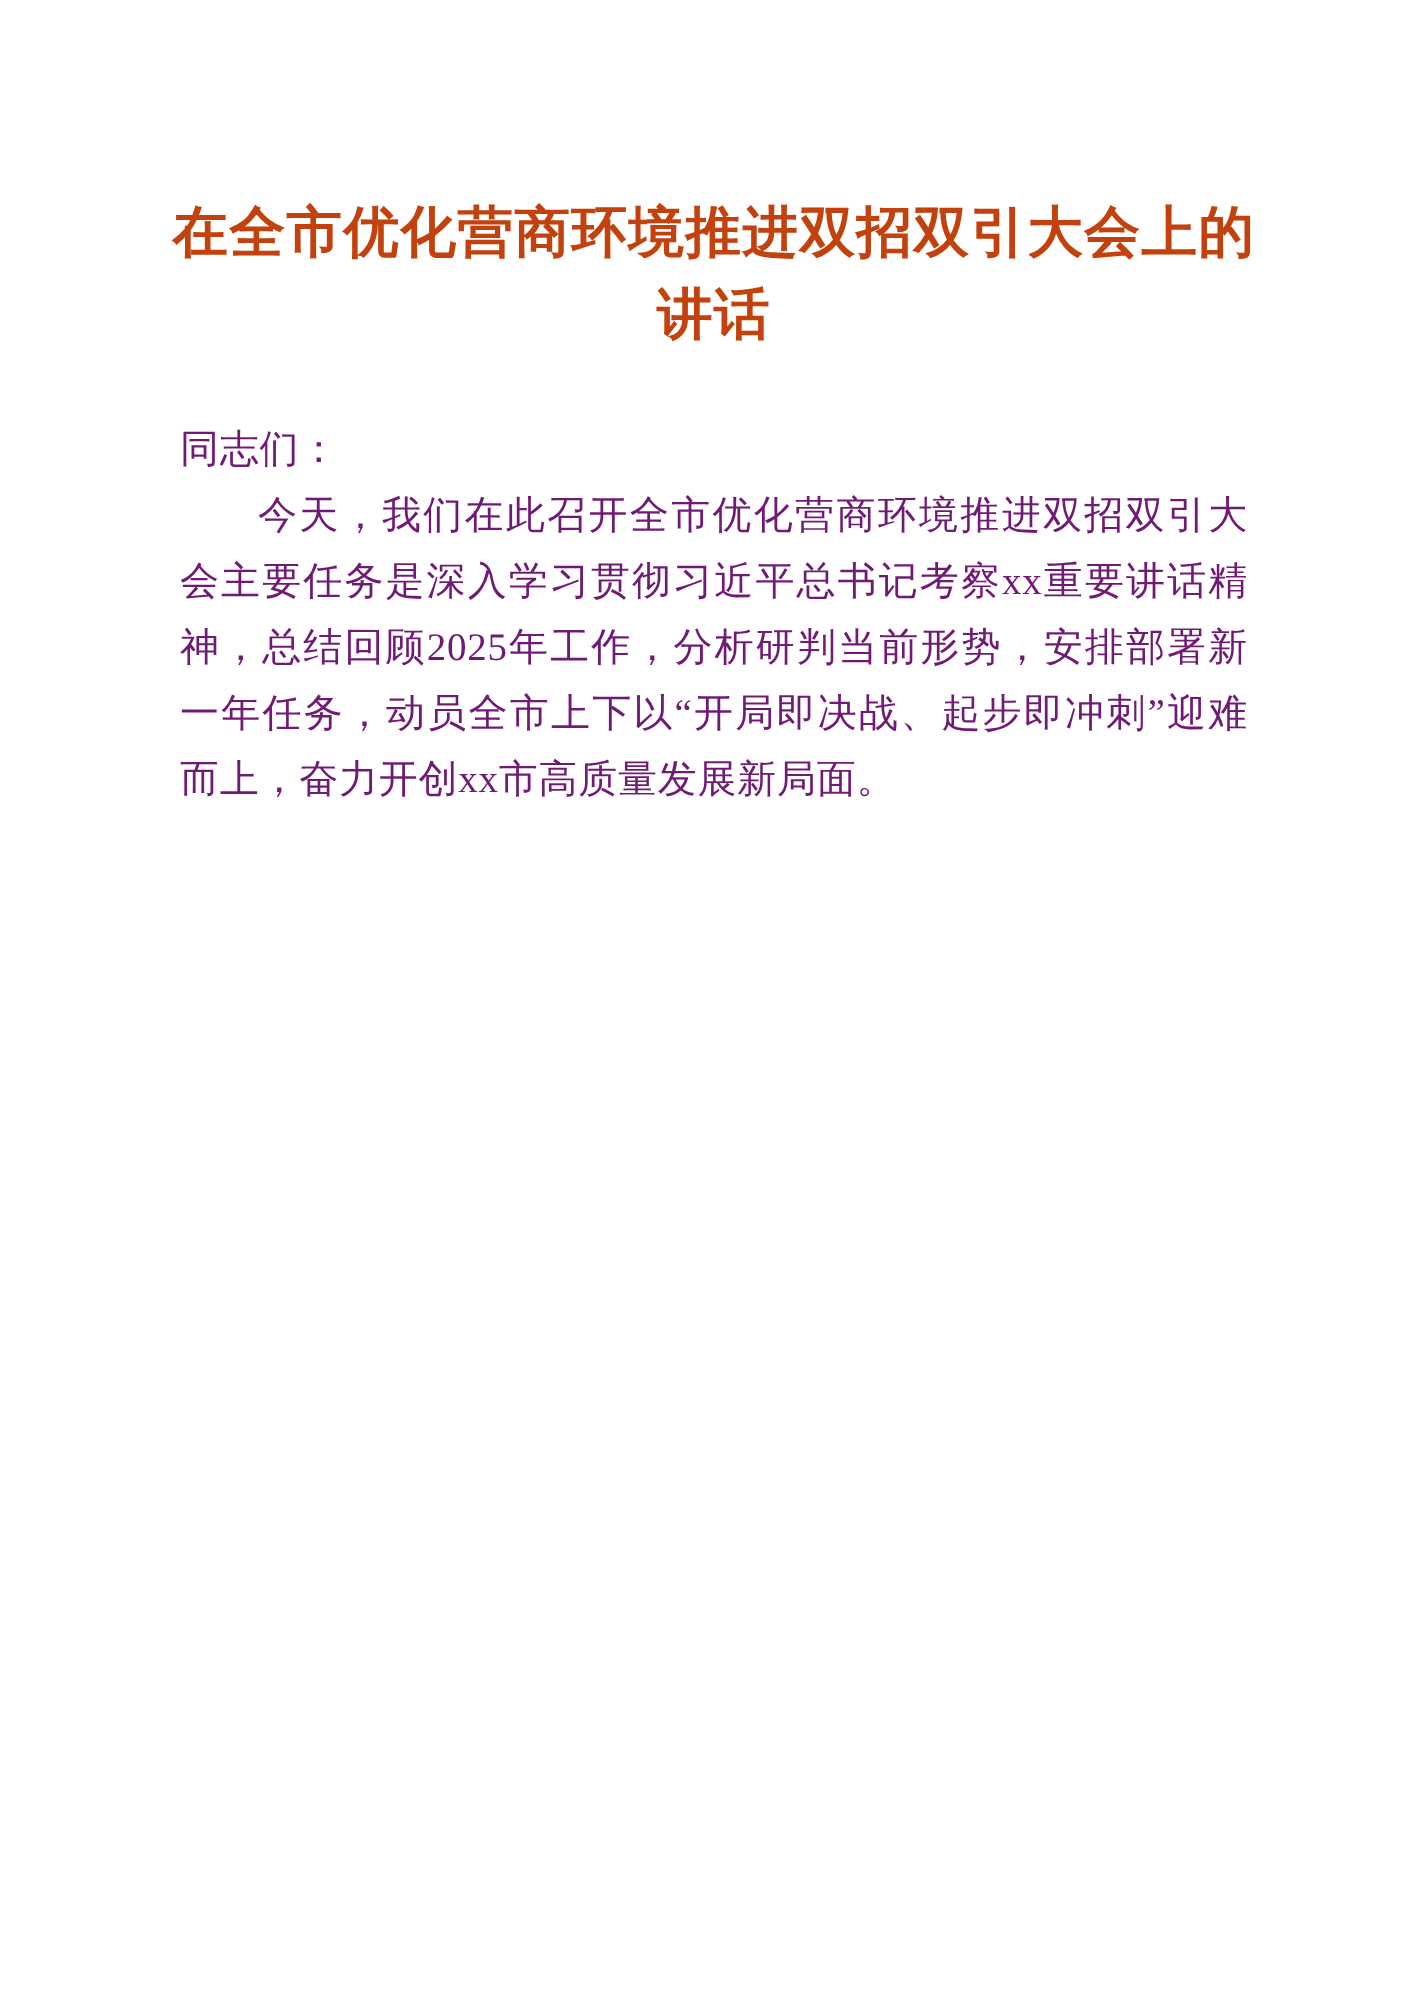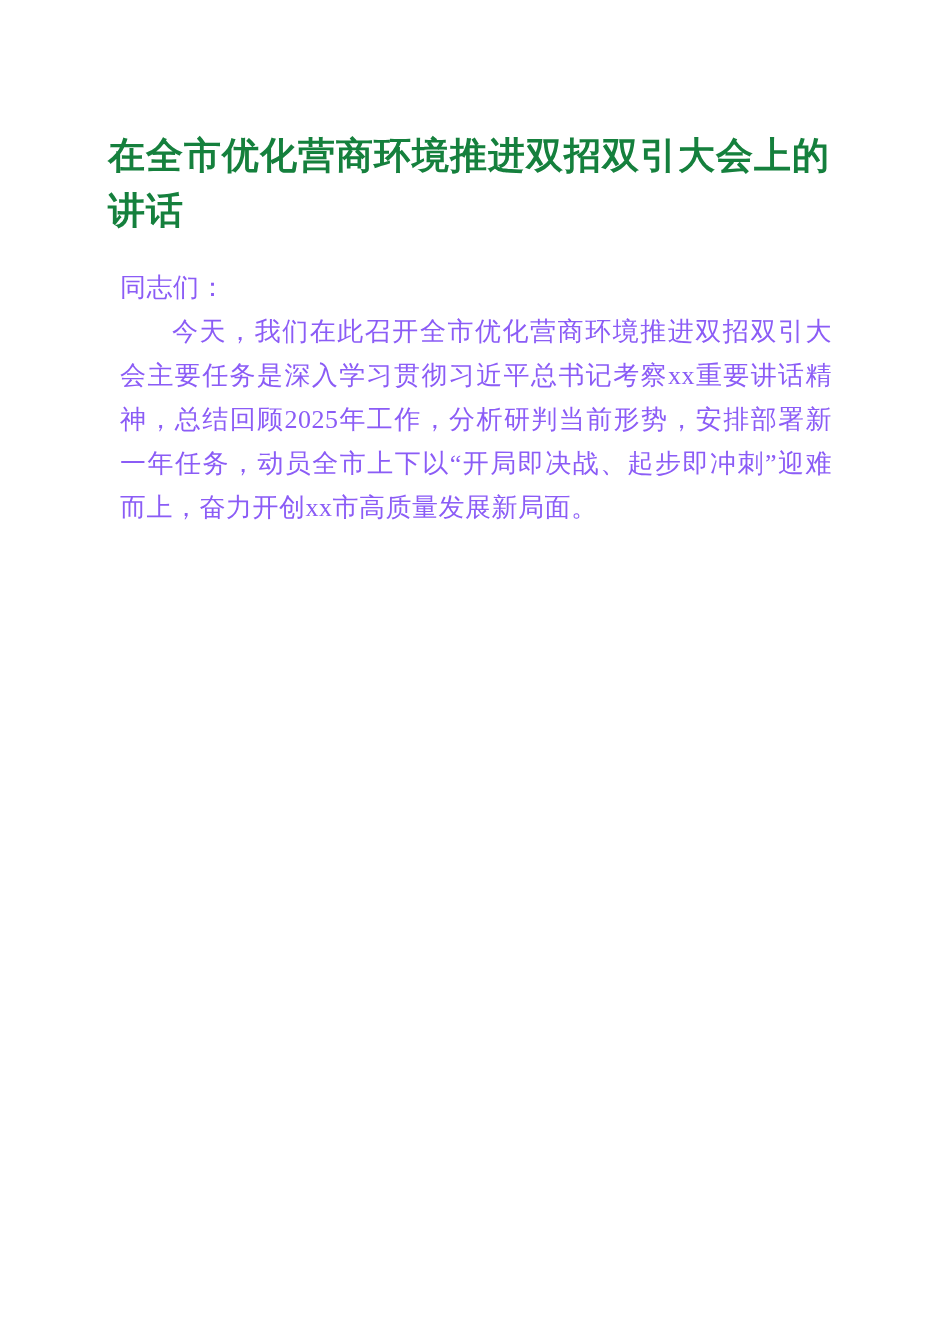--- a/index.html
+++ b/index.html
@@ -17,32 +17,33 @@
     padding: 128px 118px 0 120px;
     overflow: hidden;
     color: #000000;
   }
   .doc-title {
     font-family: "Liberation Serif", "DejaVu Serif", serif;
     font-weight: bold;
     font-size: 37px;
     line-height: 55px;
     letter-spacing: 1px;
-    margin: 0 -12px 28px -12px;
-    color: #15803d;
+    text-align: center;
+    margin: 0 -12px 40px -12px;
+    color: #c2410c;
   }
   .doc-body p {
     font-size: 26px;
     line-height: 44px;
     letter-spacing: 0.5px;
     margin: 0;
     padding: 0;
     text-align: justify;
     text-justify: inter-ideograph;
-    color: #8b5cf6;
+    color: #701a75;
   }
   .salutation {
     font-family: "Liberation Serif", "DejaVu Serif", serif;
     text-indent: 0;
   }
   .body-para {
     font-family: "Liberation Serif", "DejaVu Serif", serif;
     text-indent: 2em;
   }
   .section-heading {

